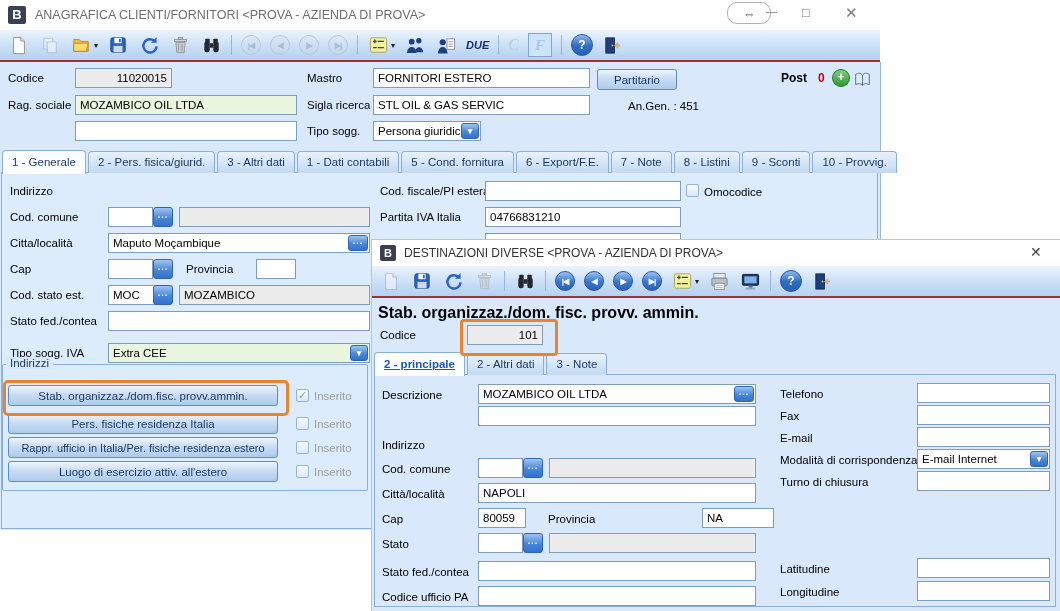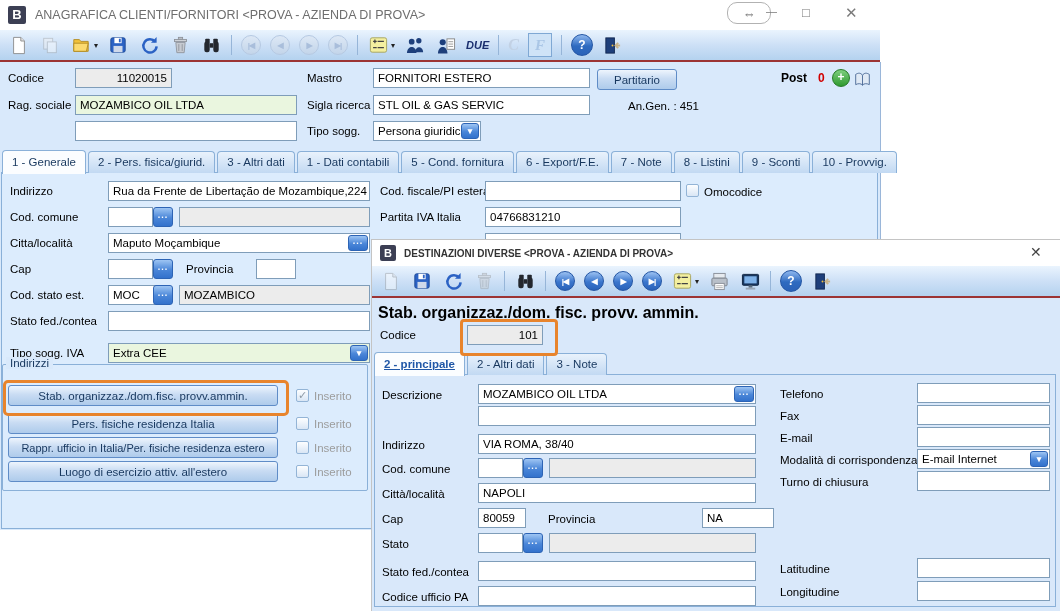--- a/index.html
+++ b/index.html
@@ -224,21 +224,20 @@
     <span class="tab">5 - Cond. fornitura</span>
     <span class="tab">6 - Export/F.E.</span>
     <span class="tab">7 - Note</span>
     <span class="tab">8 - Listini</span>
     <span class="tab">9 - Sconti</span>
     <span class="tab">10 - Provvig.</span>
   </div>
   <div class="panel" style="left:1px;top:172px;width:877px;height:357px;"></div>
 
   <span class="lbl" style="left:10px;top:185px;">Indirizzo</span>
-  <div class="fld" style="left:108px;top:181px;width:262px;">Rua da Frente de Libertação de Mozambique,224</div>
 
   <span class="lbl" style="left:10px;top:211px;">Cod. comune</span>
   <div class="fld" style="left:108px;top:207px;width:45px;"></div>
   <span class="dots-btn" style="left:153px;top:207px;">...</span>
   <div class="fld ro" style="left:179px;top:207px;width:191px;"></div>
 
   <span class="lbl" style="left:10px;top:237px;">Citta/località</span>
   <div class="fld" style="left:108px;top:233px;width:262px;">
     <span>Maputo Moçambique</span>
     <span class="dots-inner">...</span>
@@ -291,21 +290,21 @@
 
   <div class="btn addr-btn" style="left:8px;top:461px;">Luogo di esercizio attiv. all'estero</div>
   <span class="cb" style="left:296px;top:465px;"></span>
   <span class="lbl gray-txt" style="left:314px;top:466px;">Inserito</span>
 
   <div style="position:absolute;left:372px;top:240px;width:688px;height:371px;background:#d9e8fa;
        box-shadow:0 0 0 1px #c4c4c4;z-index:10;">
 
     <div class="titlebar" style="left:0;top:0;width:688px;height:26px;">
       <span class="applogo" style="width:16px;height:16px;line-height:16px;font-size:11px;margin-left:8px;">B</span>
-      <span class="wtitle" style="margin-left:8px;font-size:10px;color:#333;font-weight:bold;">DESTINAZIONI DIVERSE &lt;PROVA - AZIENDA DI PROVA&gt;</span>
+      <span class="wtitle" style="margin-left:8px;font-size:12px;color:#333;">DESTINAZIONI DIVERSE &lt;PROVA - AZIENDA DI PROVA&gt;</span>
     </div>
     <span class="wctrl" style="left:658px;top:4px;font-size:14px;color:#444;">✕</span>
 
     <div class="toolbar" style="left:0;top:26px;width:688px;height:32px;">
       <span class="tbtn disabled">
         <svg width="18" height="19" viewBox="0 0 20 20">
             <path d="M4 1h8l4 4v14H4z" fill="#fff" stroke="#8a8a8a"></path>
             <path d="M12 1v4h4" fill="#e4e4e4" stroke="#8a8a8a"></path>
           </svg>
         </span>
@@ -397,21 +396,20 @@
     <div class="panel" style="left:2px;top:134px;width:682px;height:233px;background:#d9e8fa;"></div>
 
     <span class="lbl" style="left:10px;top:149px;">Descrizione</span>
     <div class="fld" style="left:106px;top:144px;width:278px;padding-right:24px;">
       <span>MOZAMBICO OIL LTDA</span>
       <span class="dots-inner">...</span>
     </div>
     <div class="fld" style="left:106px;top:166px;width:278px;"></div>
 
     <span class="lbl" style="left:10px;top:199px;">Indirizzo</span>
-    <div class="fld" style="left:106px;top:194px;width:278px;">VIA ROMA, 38/40</div>
 
     <span class="lbl" style="left:10px;top:223px;">Cod. comune</span>
     <div class="fld" style="left:106px;top:218px;width:45px;"></div>
     <span class="dots-btn" style="left:151px;top:218px;">...</span>
     <div class="fld ro" style="left:177px;top:218px;width:207px;"></div>
 
     <span class="lbl" style="left:10px;top:248px;">Città/località</span>
     <div class="fld" style="left:106px;top:243px;width:278px;">NAPOLI</div>
 
     <span class="lbl" style="left:10px;top:273px;">Cap</span>

